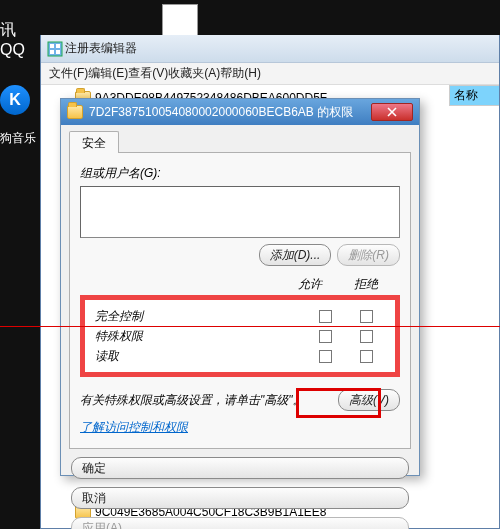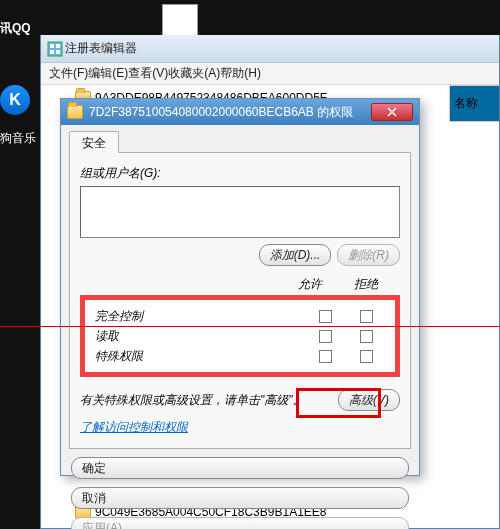--- a/index.html
+++ b/index.html
@@ -1,34 +1,34 @@
 <!DOCTYPE html>
 <html><head>
 <meta charset="utf-8">
 <style>
   * { box-sizing: border-box; margin: 0; padding: 0; font-family: "Microsoft YaHei", Tahoma, sans-serif; font-size: 12px; }
   body { width: 500px; height: 529px; background: #111; position: relative; overflow: hidden; }
   .desktop-icon { position: absolute; top: 4px; left: 162px; width: 36px; height: 36px; background: #fff; border: 1px solid #999; }
-  .qq-label { position: absolute; top: 20px; left: 0; color: #fff; font-size: 12px; width: 40px; text-align: left; font-weight: bold; }
+  .qq-label { position: absolute; top: 20px; left: 0; color: #fff; font-size: 16px; width: 40px; text-align: left; }
   .qq-icon { position: absolute; top: 85px; left: 0; width: 30px; height: 30px; background: linear-gradient(#1e90ff,#0066cc); border-radius: 50%; display:flex; align-items:center; justify-content:center; color:#fff; font-weight:bold; font-size:16px; }
   .music-label { position: absolute; top: 130px; left: 0; color: #fff; font-size: 12px; }
   .redline { position:absolute; top: 326px; left:0; width:500px; height:1px; background:#d00; z-index:50; pointer-events:none;}
   .redbox { position:absolute; top: 388px; left: 296px; width:85px; height:30px; border:3px solid #d00; z-index:50; pointer-events:none;}
 
   .regedit { position: absolute; top: 35px; left: 40px; width: 460px; height: 494px; background: #fff; border: 1px solid #5e7fa8; border-top: none; }
   .regedit-title { height: 28px; background: linear-gradient(#e6eef7,#cddceb); display: flex; align-items: center; padding: 0 6px; gap: 2px; border-bottom:1px solid #b7c7d9;}
   .regedit-title .ricon { width:16px; height:16px; display:flex; align-items:center; justify-content:center; }
   .regedit-title span { color:#222; }
   .menubar { height: 22px; background: #f4f4f4; display:flex; align-items:center; padding:0 8px; border-bottom:1px solid #ddd; }
   .menubar span { color:#222; }
   .tree { padding:4px 0 0 6px; }
   .tree-row { display:flex; align-items:center; height:18px; gap:4px; padding-left:28px; }
   .folder-icon { width:16px; height:14px; background: linear-gradient(#ffe9a8,#f6c34a); border:1px solid #d2a12e; border-radius:2px; position:relative; }
   .folder-icon::before { content:""; position:absolute; top:-4px; left:0; width:7px; height:4px; background:#f6c34a; border:1px solid #d2a12e; border-bottom:none; border-radius:2px 2px 0 0;}
-  .col-header { position:absolute; top:50px; right:0; width:50px; height:37px; background:#0369a1; border:1px solid #ccc; border-right:none; display:flex; align-items:center; padding-left:4px; }
+  .col-header { position:absolute; top:50px; right:0; width:50px; height:21px; background:#7dd3fc; border:1px solid #ccc; border-right:none; display:flex; align-items:center; padding-left:4px; }
 
   .dialog { position:absolute; top:98px; left:60px; width:360px; height:378px; background:#f0f0f0; border:1px solid #6b8fb5; box-shadow:4px 4px 10px rgba(0,0,0,0.3); z-index:20; }
   .dlg-title { height:26px; background: linear-gradient(#69a6de,#3f7ec1); display:flex; align-items:center; padding:0 6px; color:#fff; gap:6px; }
   .dlg-title .ficon { width:16px; height:14px; }
   .dlg-title .spacer { flex:1; }
   .closebtn { width:42px; height:18px; background: linear-gradient(#e78, #c9302c); border:1px solid #a02622; border-radius:2px; display:flex; align-items:center; justify-content:center; color:#fff; font-size:11px; }
   .tabrow { margin:6px 8px 0 8px; height:22px; position:relative; }
   .tab { position:absolute; top:0; left:0; height:22px; padding:3px 12px 0 12px; background:#f8f8f8; border:1px solid #b0b0b0; border-bottom:none; border-radius:2px 2px 0 0; }
   .tabline { position:absolute; top:21px; left:0; right:0; height:1px; background:#b0b0b0; }
   .tabline2 { position:absolute; top:21px; left:1px; width:48px; height:1px; background:#f8f8f8; }
@@ -126,26 +126,26 @@
       <span>允许</span>
       <span>拒绝</span>
     </div>
     <div class="perm-box">
       <div class="perm-row">
         <span class="pname">完全控制</span>
         <span class="cb"></span>
         <span class="cb"></span>
       </div>
       <div class="perm-row">
-        <span class="pname">读取</span>
+        <span class="pname">特殊权限</span>
         <span class="cb"></span>
         <span class="cb"></span>
       </div>
       <div class="perm-row">
-        <span class="pname">特殊权限</span>
+        <span class="pname">读取</span>
         <span class="cb"></span>
         <span class="cb"></span>
       </div>
     </div>
     <div class="advrow">
       <span class="txt">有关特殊权限或高级设置，请单击"高级"。</span>
       <div class="btn">高级(V)</div>
     </div>
     <a class="link">了解访问控制和权限</a>
   </div>

